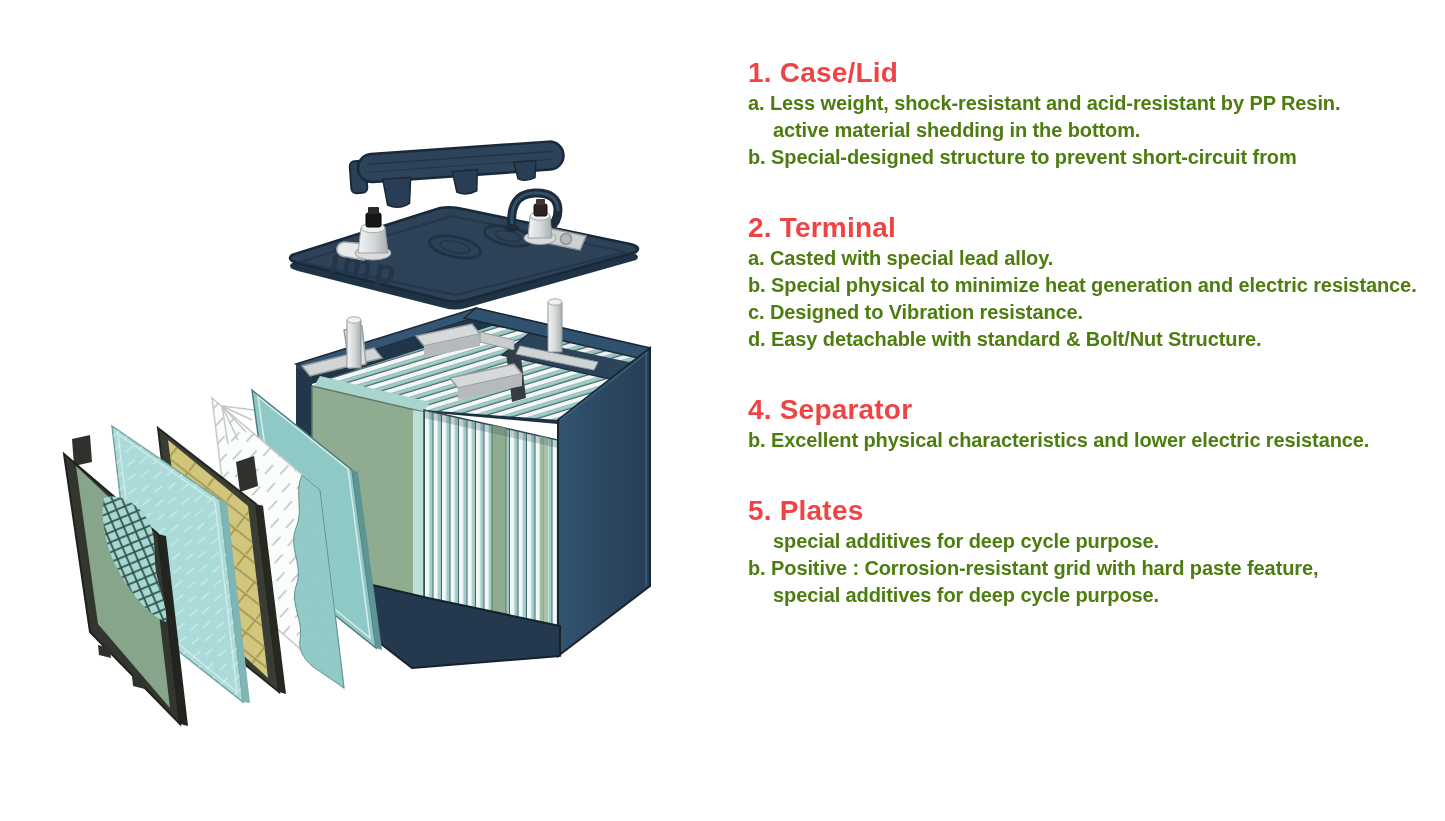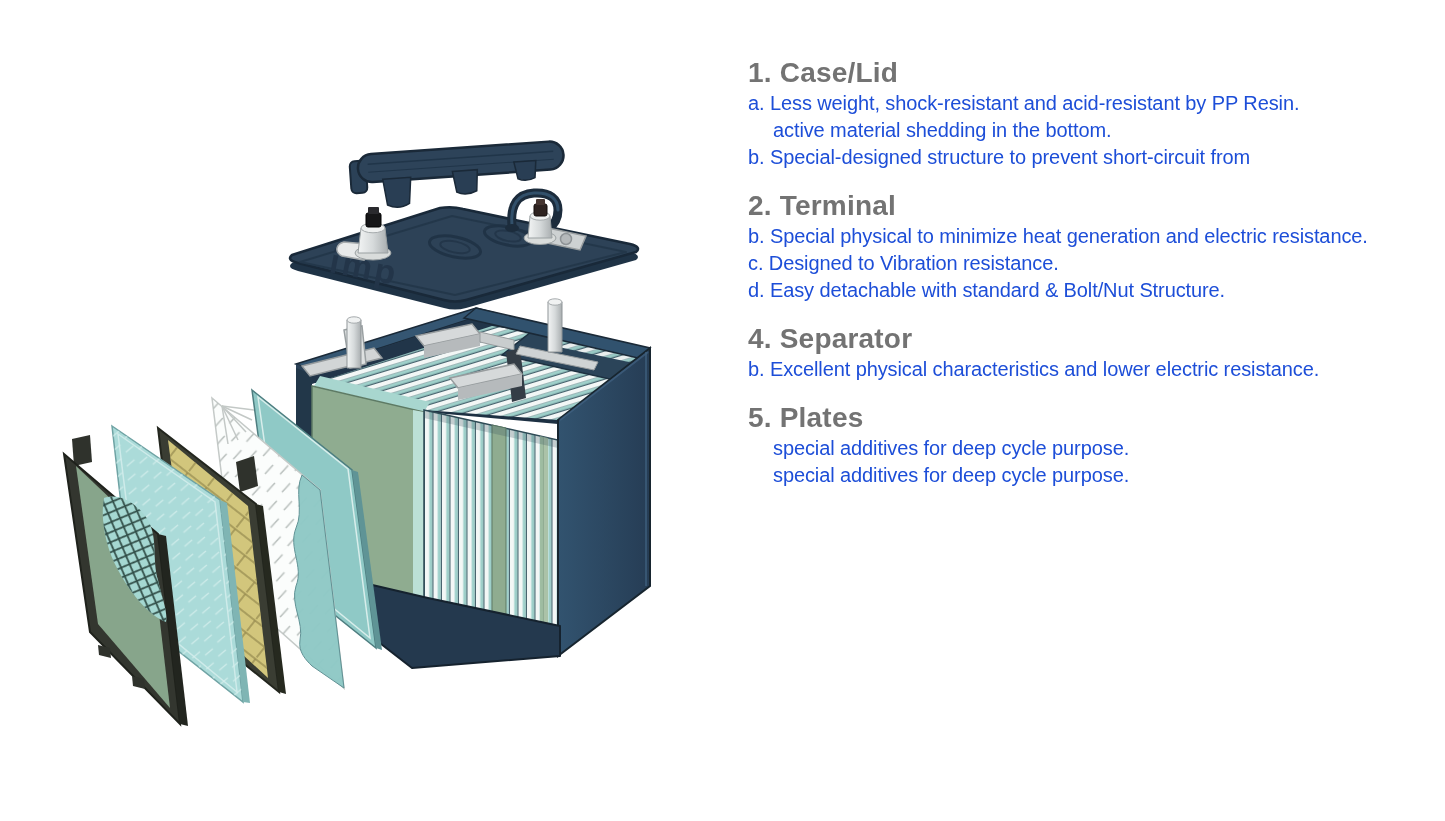--- a/index.html
+++ b/index.html
@@ -1,24 +1,24 @@
 <!DOCTYPE html>
 <html><head>
 <meta charset="utf-8">
 <style>
   html,body{margin:0;padding:0;background:#ffffff;}
   .canvas{position:relative;width:1445px;height:821px;background:#ffffff;overflow:hidden;
           font-family:"Liberation Sans", sans-serif;}
   .diagram-wrap{position:absolute;left:0;top:0;width:722px;height:821px;}
   .text-col{position:absolute;left:748px;top:56px;width:690px;color:#2b3e50;}
   .sec{margin:0;}
-  .sec + .sec{margin-top:18px;}
-  .sec h2{margin:0;font-size:28px;line-height:34px;font-weight:700;color:#737373;
+  .sec + .sec{margin-top:40px;}
+  .sec h2{margin:0;font-size:28px;line-height:34px;font-weight:700;color:#ef4444;
           letter-spacing:0.2px;}
-  .ln{font-size:20px;line-height:27px;letter-spacing:-0.1px;white-space:nowrap;color:#1d4ed8;}
+  .ln{font-size:20px;line-height:27px;letter-spacing:-0.1px;white-space:nowrap;color:#4d7c0f;font-weight:bold;}
   .ln.cont{padding-left:25px;}
 </style>
 </head>
 <body>
 
 <div class="canvas">
 
   <figure class="diagram-wrap" style="margin:0" role="img" aria-label="Exploded view of a deep-cycle lead-acid battery showing cap strip, lid with terminals, case with plate stack, and separator/plate sheets">
   <svg width="722" height="821" viewBox="0 0 722 821" xmlns="http://www.w3.org/2000/svg">
     <defs>
@@ -229,31 +229,33 @@
 
     <section class="sec">
       <h2>1. Case/Lid</h2>
       <div class="ln">a. Less weight, shock-resistant and acid-resistant by PP Resin.</div>
       <div class="ln cont">active material shedding in the bottom.</div>
       <div class="ln">b. Special-designed structure to prevent short-circuit from</div>
     </section>
 
     <section class="sec">
       <h2>2. Terminal</h2>
+      <div class="ln">a. Casted with special lead alloy.</div>
       <div class="ln">b. Special physical to minimize heat generation and electric resistance.</div>
       <div class="ln">c. Designed to Vibration resistance.</div>
       <div class="ln">d. Easy detachable with standard &amp; Bolt/Nut Structure.</div>
     </section>
 
 
     <section class="sec">
       <h2>4. Separator</h2>
       <div class="ln">b. Excellent physical characteristics and lower electric resistance.</div>
     </section>
 
     <section class="sec">
       <h2>5. Plates</h2>
       <div class="ln cont">special additives for deep cycle purpose.</div>
+      <div class="ln">b. Positive : Corrosion-resistant grid with hard paste feature,</div>
       <div class="ln cont">special additives for deep cycle purpose.</div>
     </section>
 
   </div>
 </div>
 
 </body></html>

